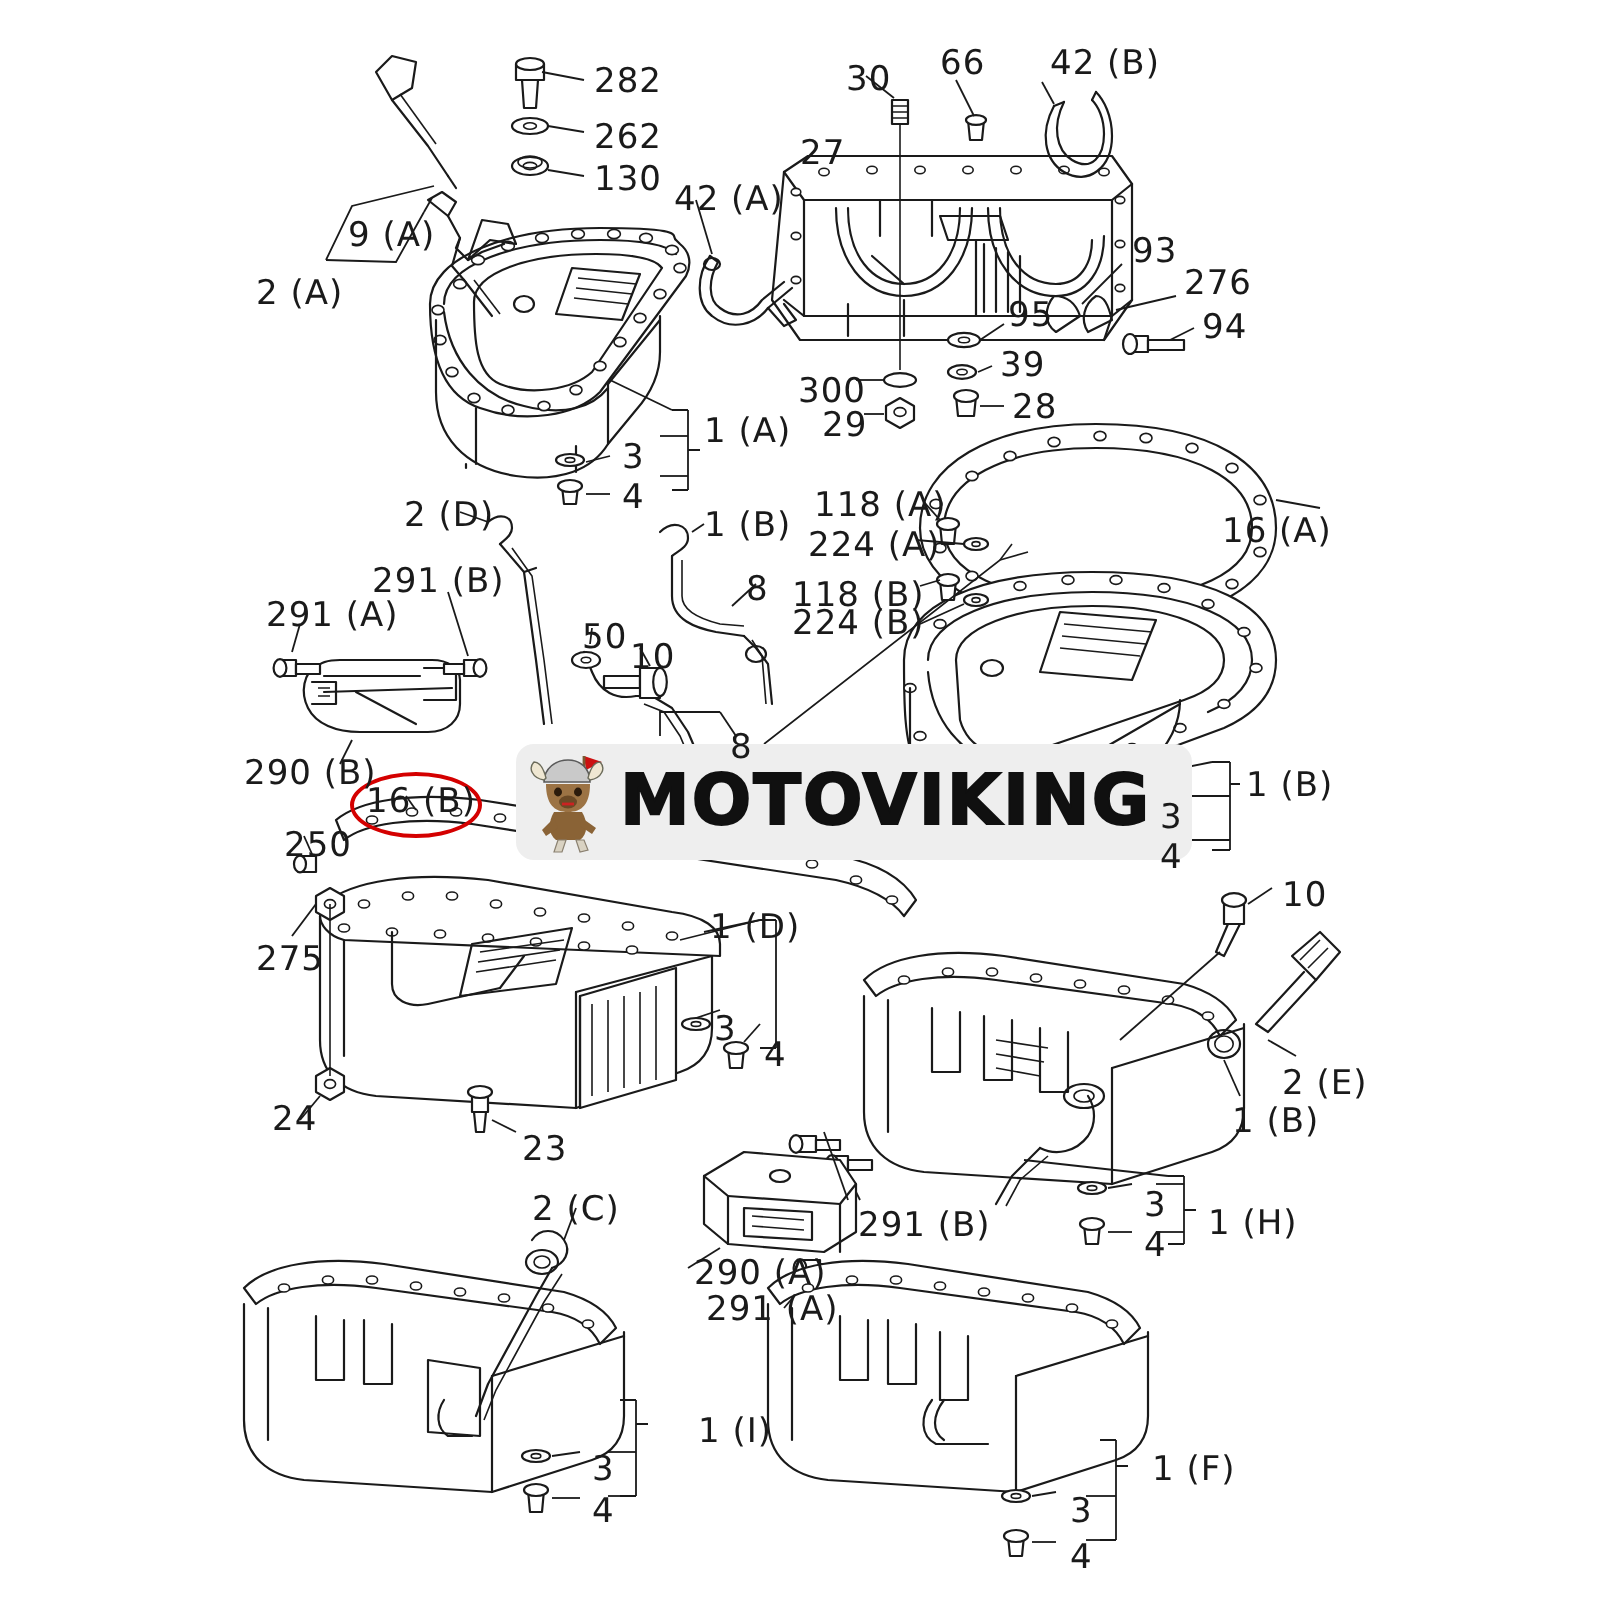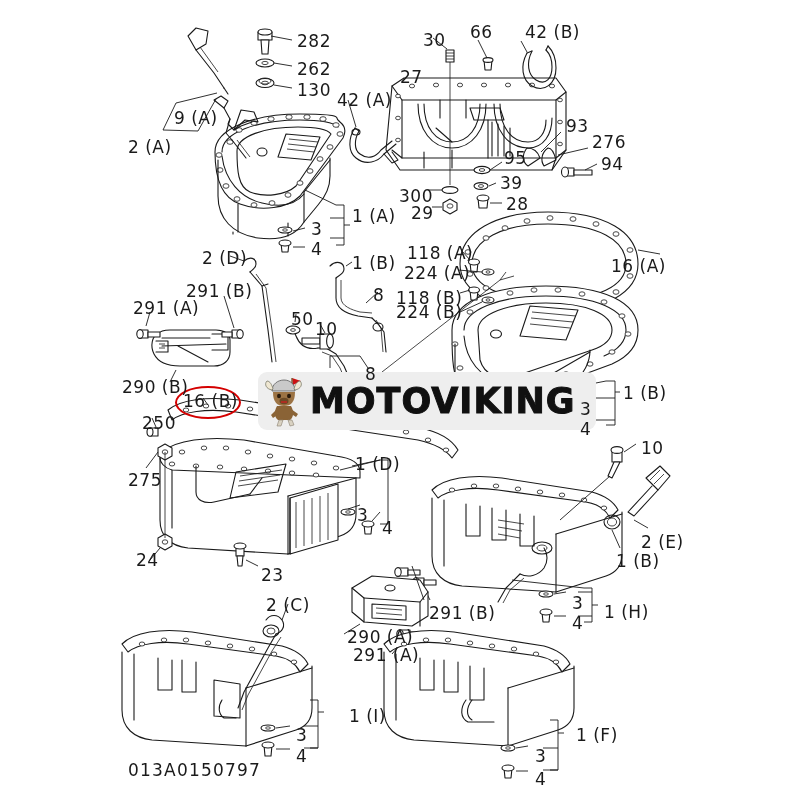--- a/index.html
+++ b/index.html
@@ -740,15 +740,14 @@
       <div class="callout" style="left: 323px; top: 629px; margin-left: 24px;">290 (A)</div>
       <div class="callout" style="left: 353px; top: 647px;">291 (A)</div>
       <div class="callout" style="left: 337px; top: 708px; margin-left: 12px;">1 (I)</div>
       <div class="callout" style="left: 296px; top: 727px;">3</div>
       <div class="callout" style="left: 296px; top: 748px;">4</div>
       <div class="callout" style="left: 576px; top: 727px;">1 (F)</div>
       <div class="callout" style="left: 535px; top: 748px;">3</div>
       <div class="callout" style="left: 535px; top: 771px;">4</div>
     </div>
 
-  <div class="dwgno" style="left:128px;top:760px;">013A0150797</div>
 
 </div>
 
 </body></html>

